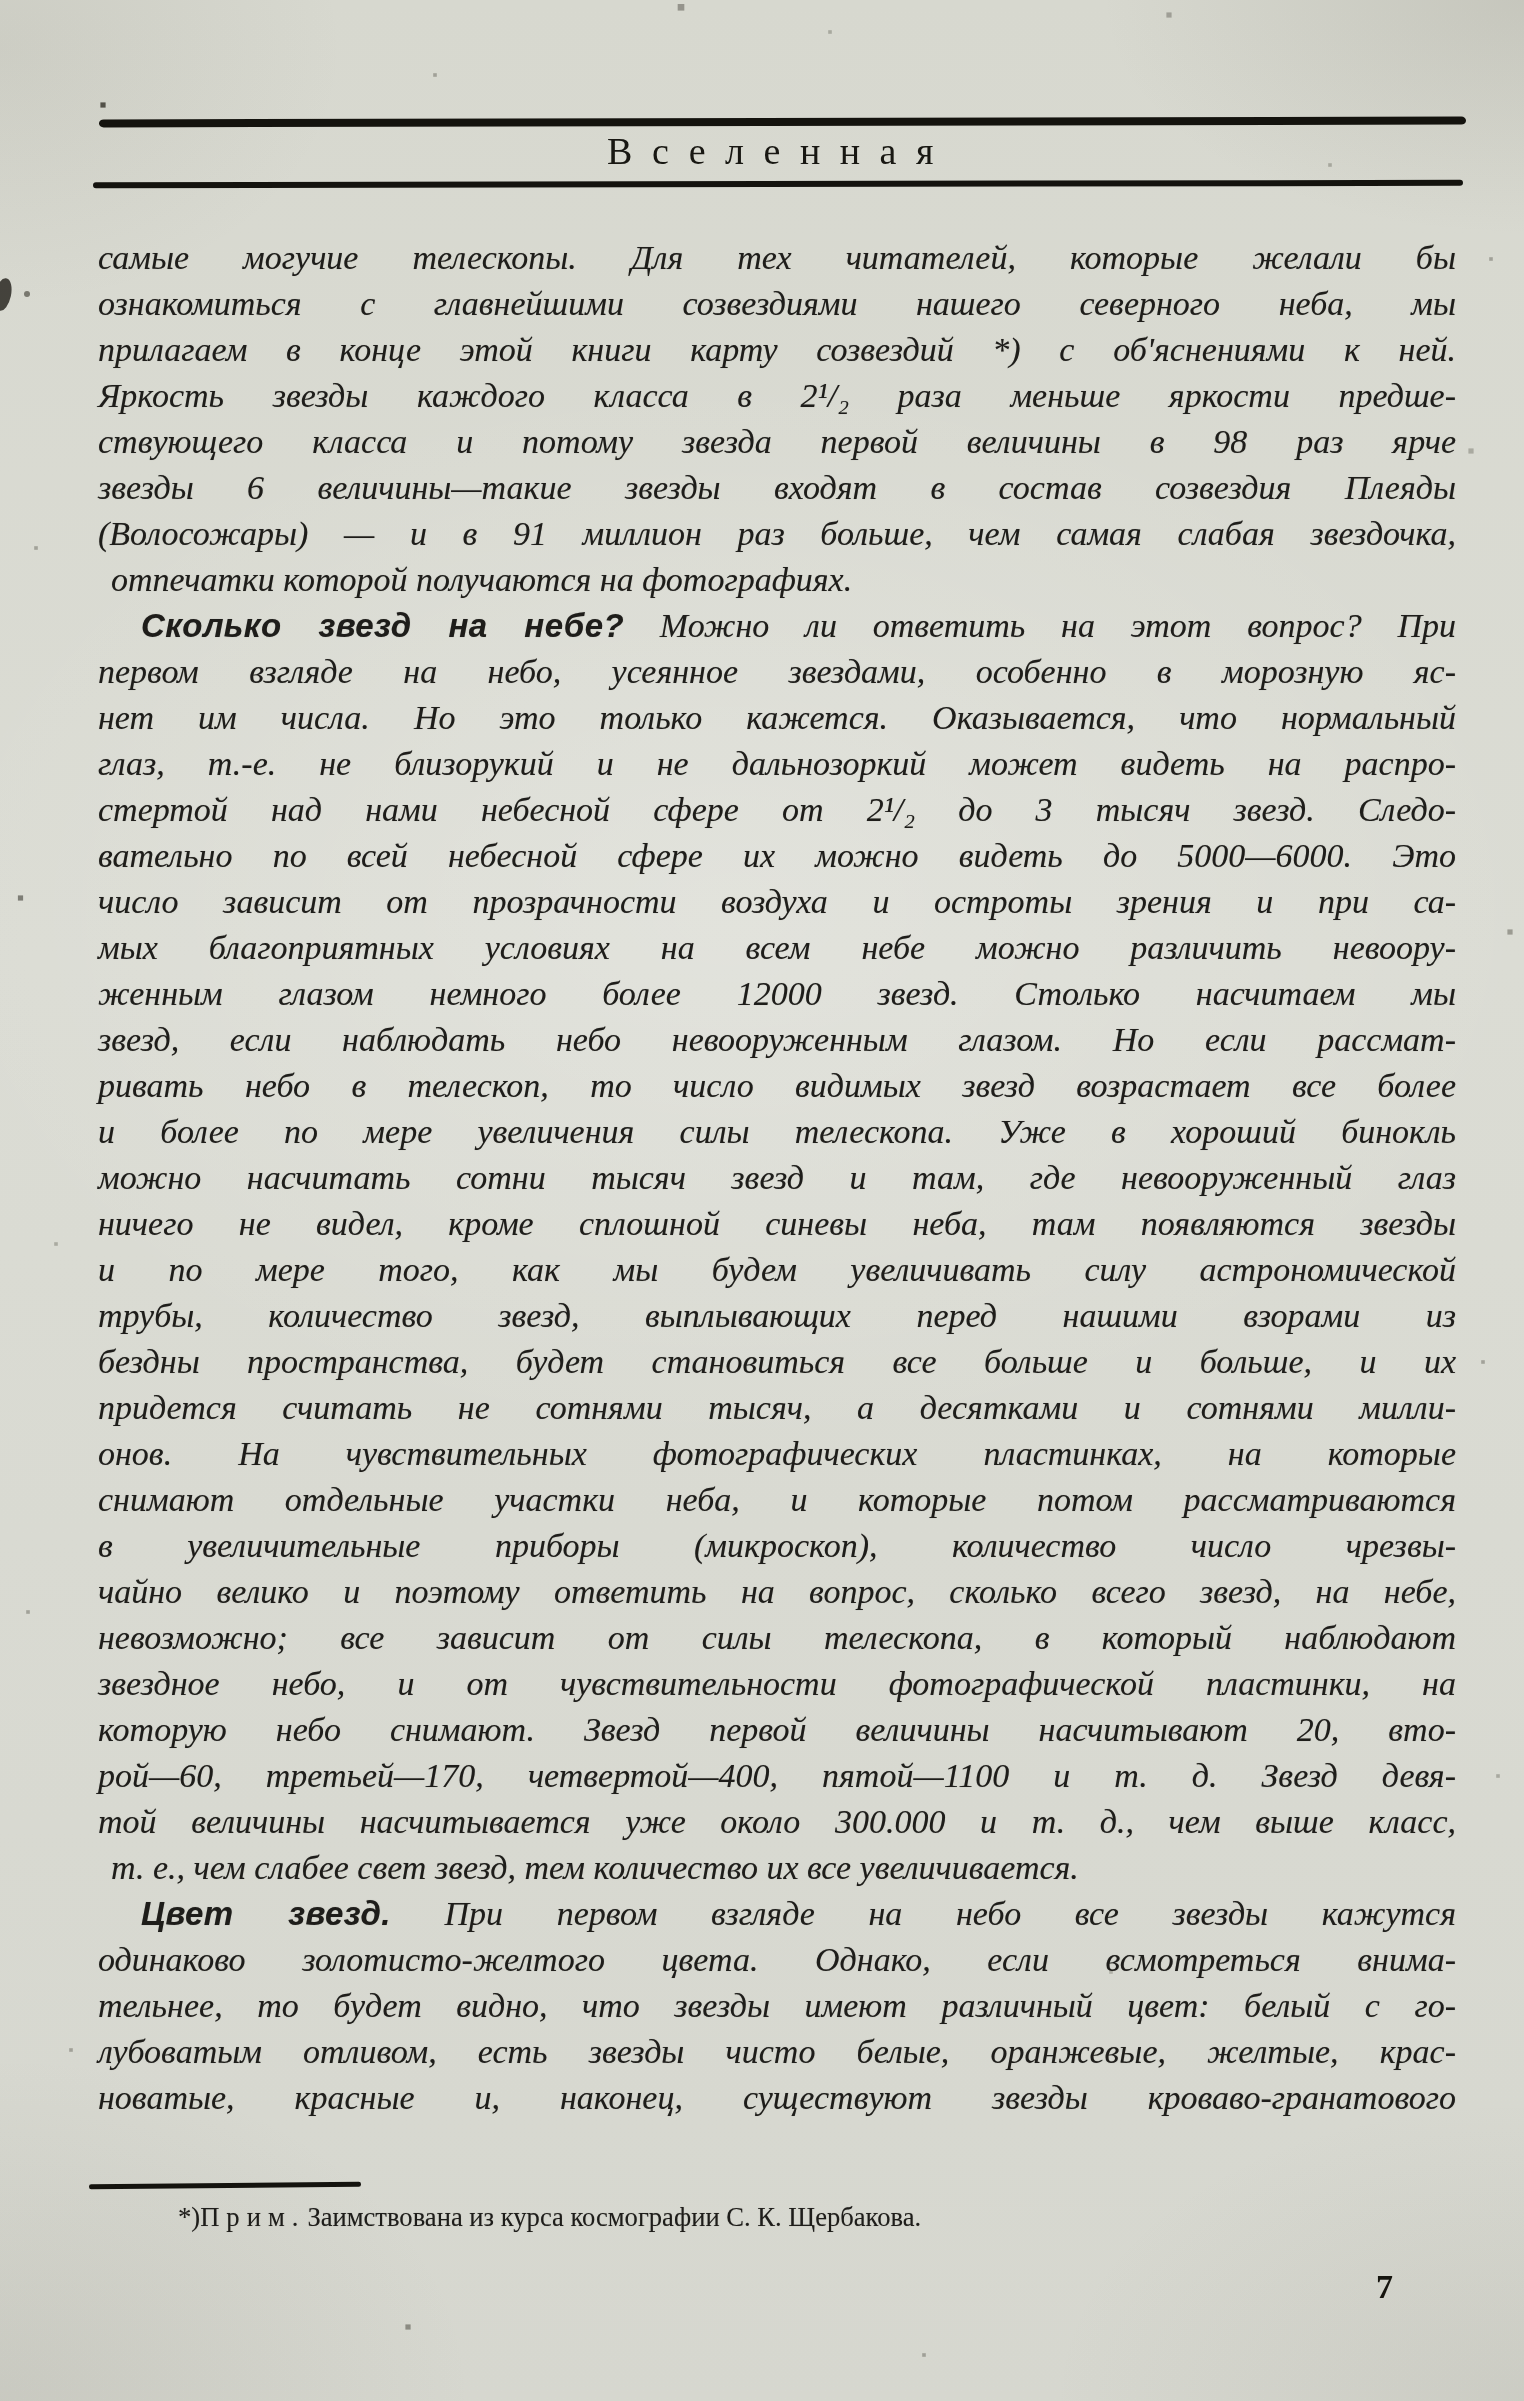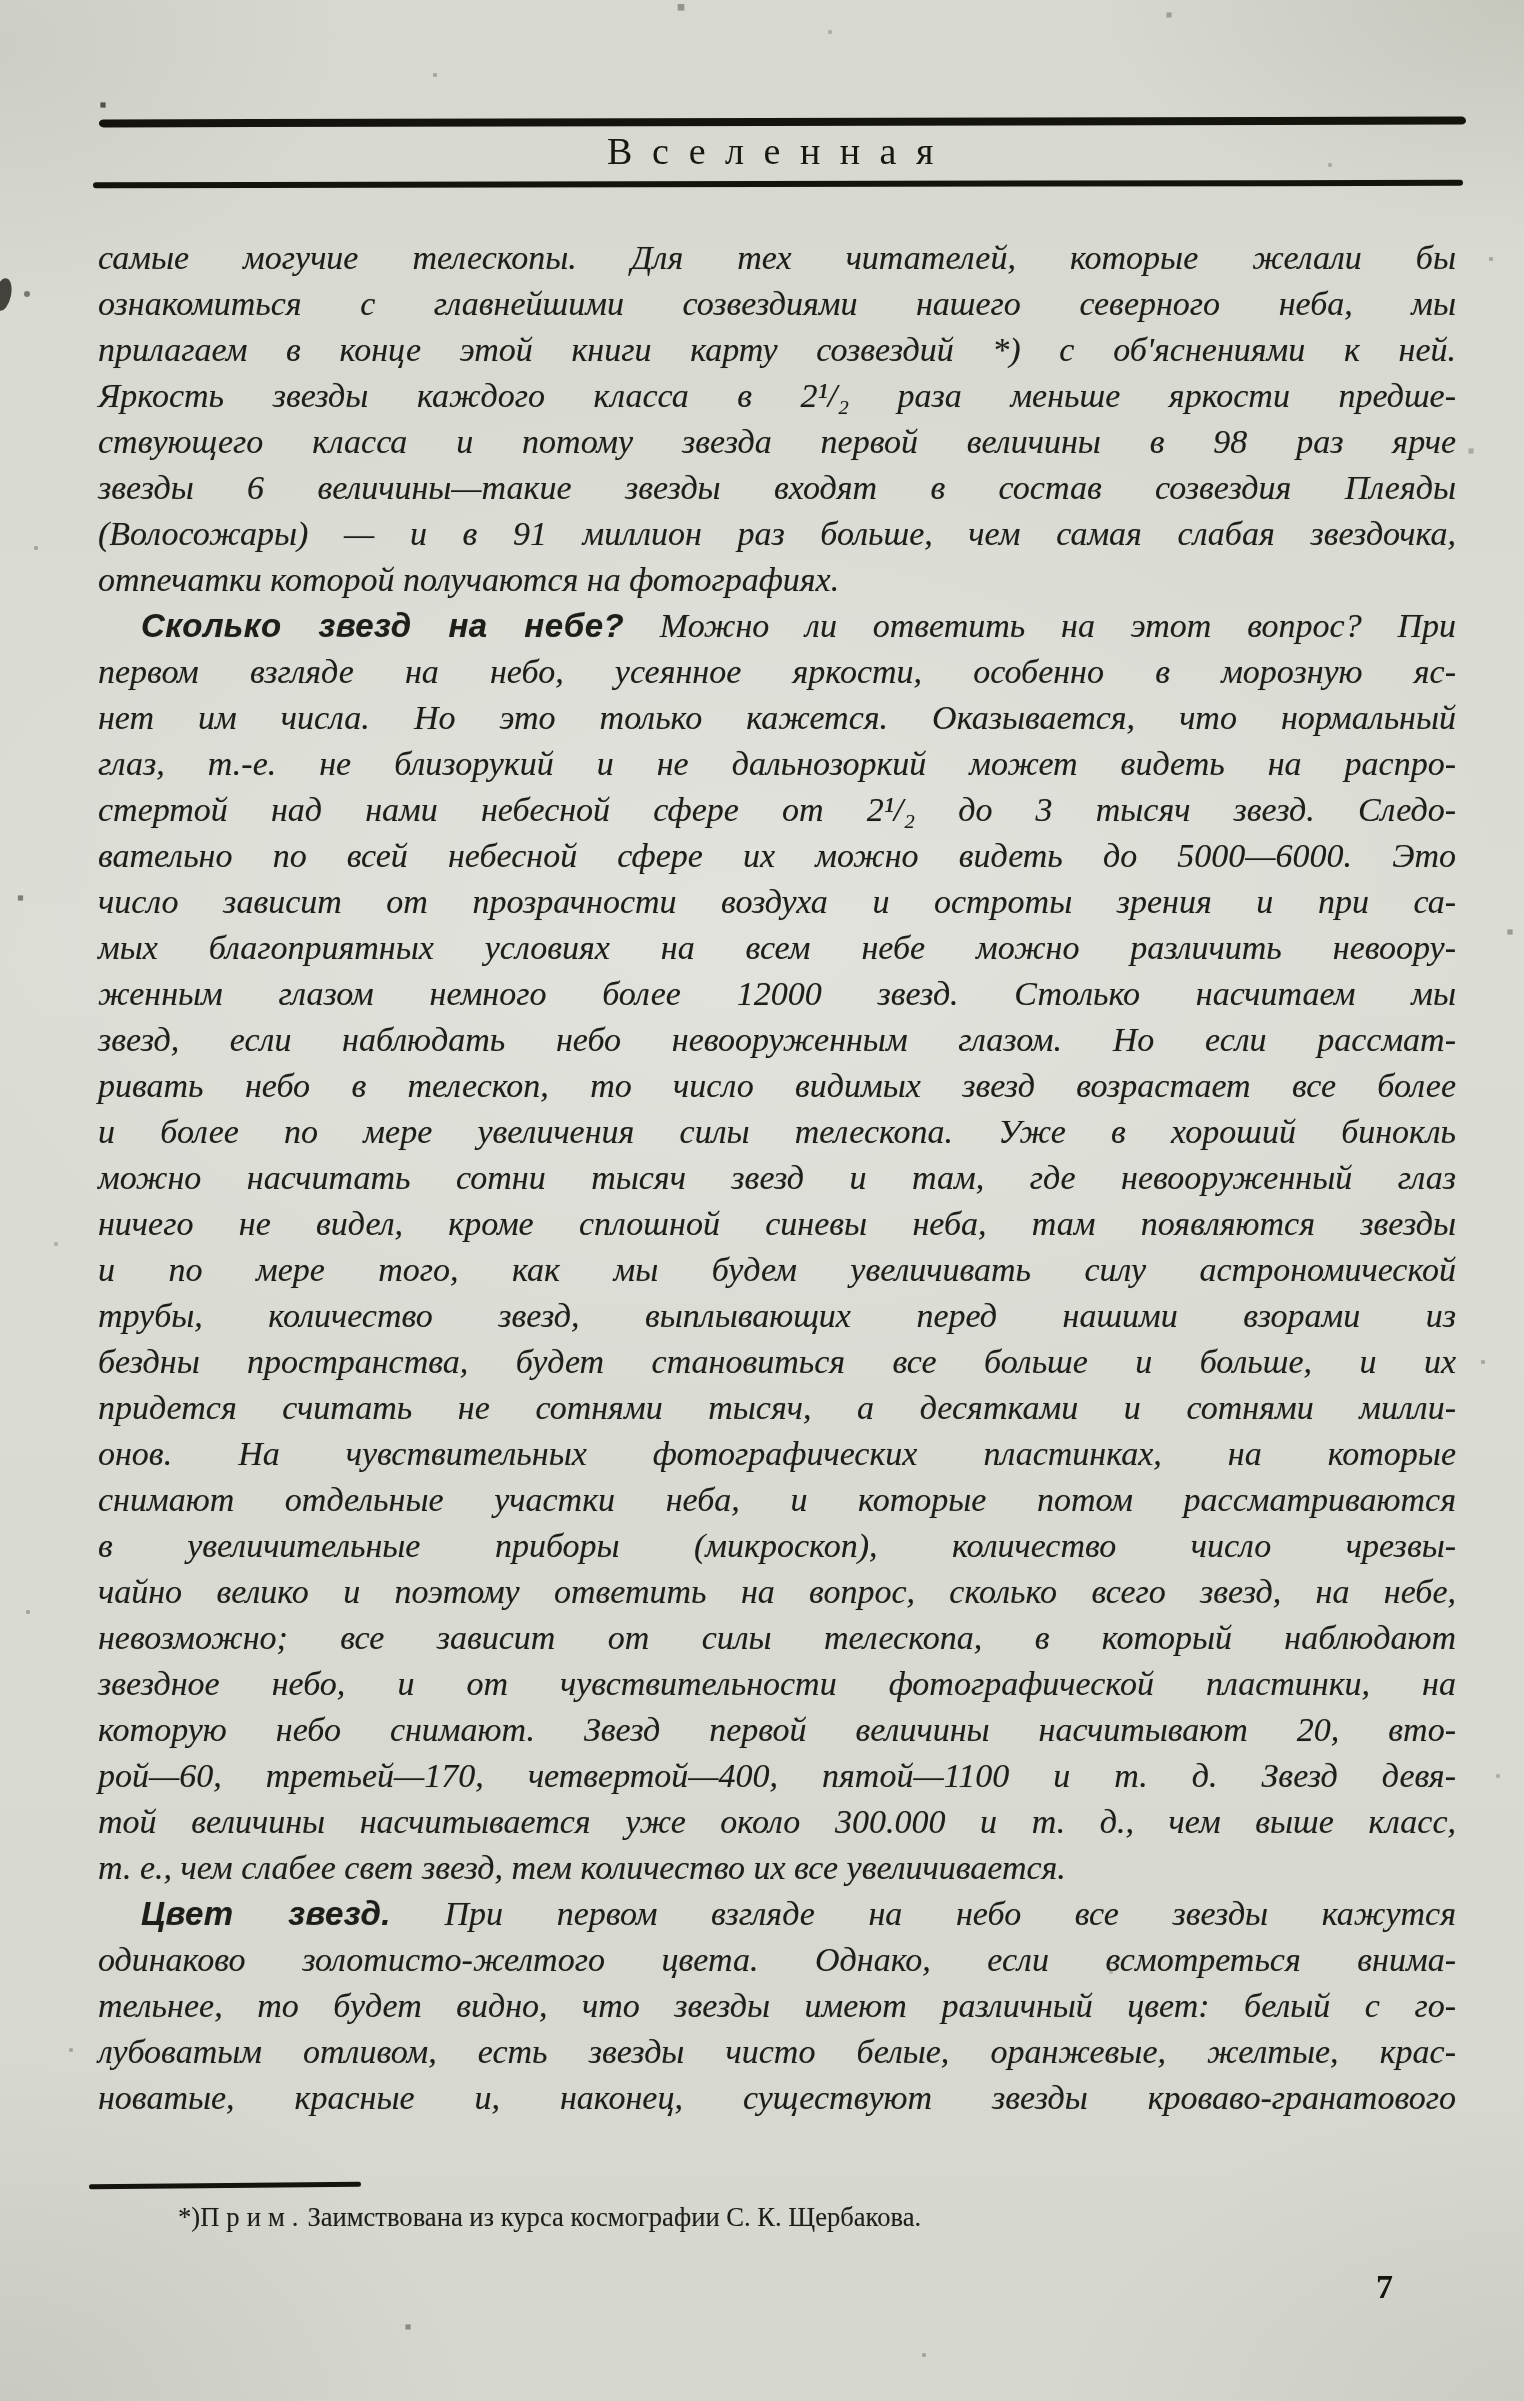--- a/index.html
+++ b/index.html
@@ -55,21 +55,21 @@
 
   .running-head{position:absolute;left:0;top:129px;width:100%;
     text-align:center;font-size:38px;letter-spacing:19.5px;padding-left:36px;
     box-sizing:border-box;color:#181712;}
 
   .text-block{position:absolute;left:98px;top:235px;width:1358px;font-style:italic;}
   .line{height:46px;line-height:46px;font-size:34px;
     text-align:justify;text-align-last:justify;
     text-shadow:0 0 0.8px rgba(30,29,26,0.35);
     white-space:nowrap0;}
-  .line.last{text-align-last:left;}
+  .line.last{text-align-last:left;margin-left:13px;}
   .line.indent{text-indent:43px;}
   .lead{font-family:"Liberation Sans","DejaVu Sans",sans-serif;
     font-weight:700;font-size:33px;letter-spacing:0.4px;}
 
   .footnote-rule{position:absolute;left:89px;top:2183px;width:272px;height:4.7px;
     background:#14130e;border-radius:2.3px;transform:rotate(-0.55deg);}
   .footnote{position:absolute;left:178px;top:2199px;width:1267px;
     font-size:26.6px;line-height:36px;text-shadow:0 0 0.8px rgba(30,29,26,0.3);}
   .footnote .fn-label{letter-spacing:7px;}
   .footnote .fn-text{margin-left:2px;}
@@ -94,21 +94,21 @@
     <div class="line">самые могучие телескопы. Для тех читателей, которые желали бы</div>
     <div class="line">ознакомиться с главнейшими созвездиями нашего северного неба, мы</div>
     <div class="line">прилагаем в конце этой книги карту созвездий *) с об'яснениями к ней.</div>
     <div class="line">Яркость звезды каждого класса в 2¹/₂ раза меньше яркости предше-</div>
     <div class="line">ствующего класса и потому звезда первой величины в 98 раз ярче</div>
     <div class="line">звезды 6 величины—такие звезды входят в состав созвездия Плеяды</div>
     <div class="line">(Волосожары) — и в 91 миллион раз больше, чем самая слабая звездочка,</div>
     <div class="line last">отпечатки которой получаются на фотографиях.</div>
 
     <div class="line indent"><span class="lead">Сколько звезд на небе?</span> <span>Можно ли ответить на этот вопрос? При</span></div>
-    <div class="line">первом взгляде на небо, усеянное яркости, особенно в морозную яс-</div>
+    <div class="line">первом взгляде на небо, усеянное звездами, особенно в морозную яс-</div>
     <div class="line">нет им числа. Но это только кажется. Оказывается, что нормальный</div>
     <div class="line">глаз, т.-е. не близорукий и не дальнозоркий может видеть на распро-</div>
     <div class="line">стертой над нами небесной сфере от 2¹/₂ до 3 тысяч звезд. Следо-</div>
     <div class="line">вательно по всей небесной сфере их можно видеть до 5000—6000. Это</div>
     <div class="line">число зависит от прозрачности воздуха и остроты зрения и при са-</div>
     <div class="line">мых благоприятных условиях на всем небе можно различить невоору-</div>
     <div class="line">женным глазом немного более 12000 звезд. Столько насчитаем мы</div>
     <div class="line">звезд, если наблюдать небо невооруженным глазом. Но если рассмат-</div>
     <div class="line">ривать небо в телескоп, то число видимых звезд возрастает все более</div>
     <div class="line">и более по мере увеличения силы телескопа. Уже в хороший бинокль</div>

